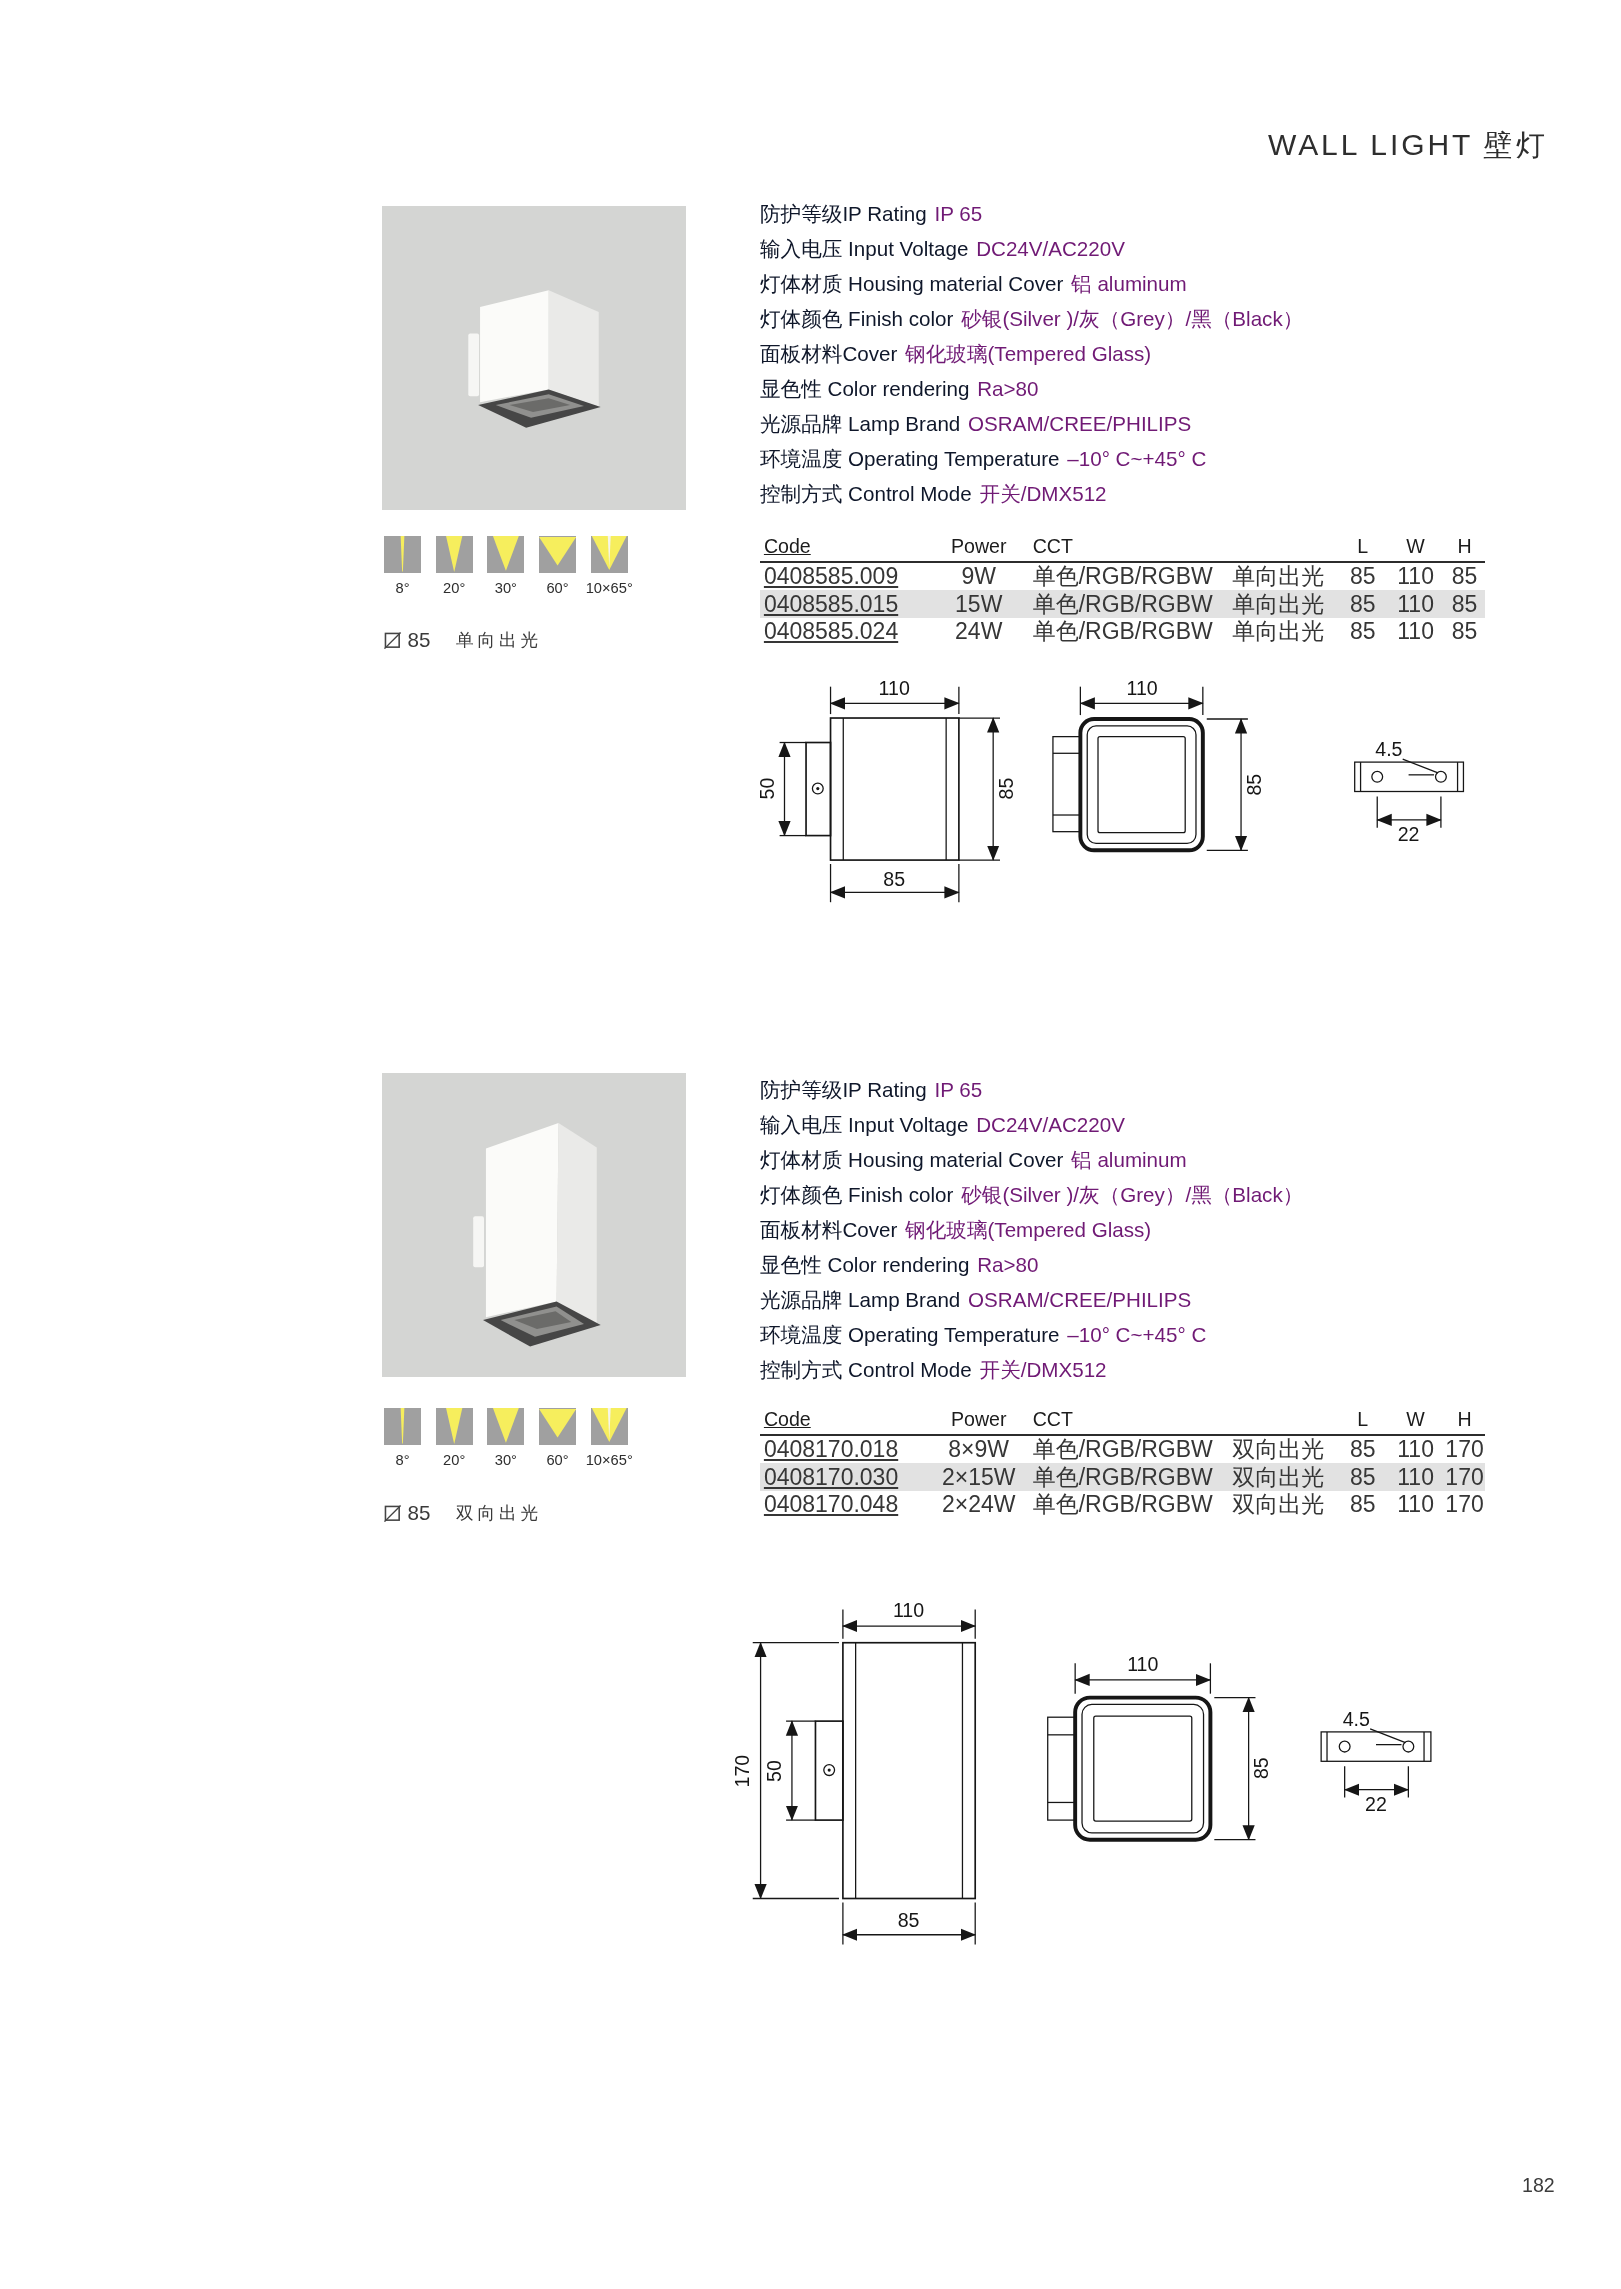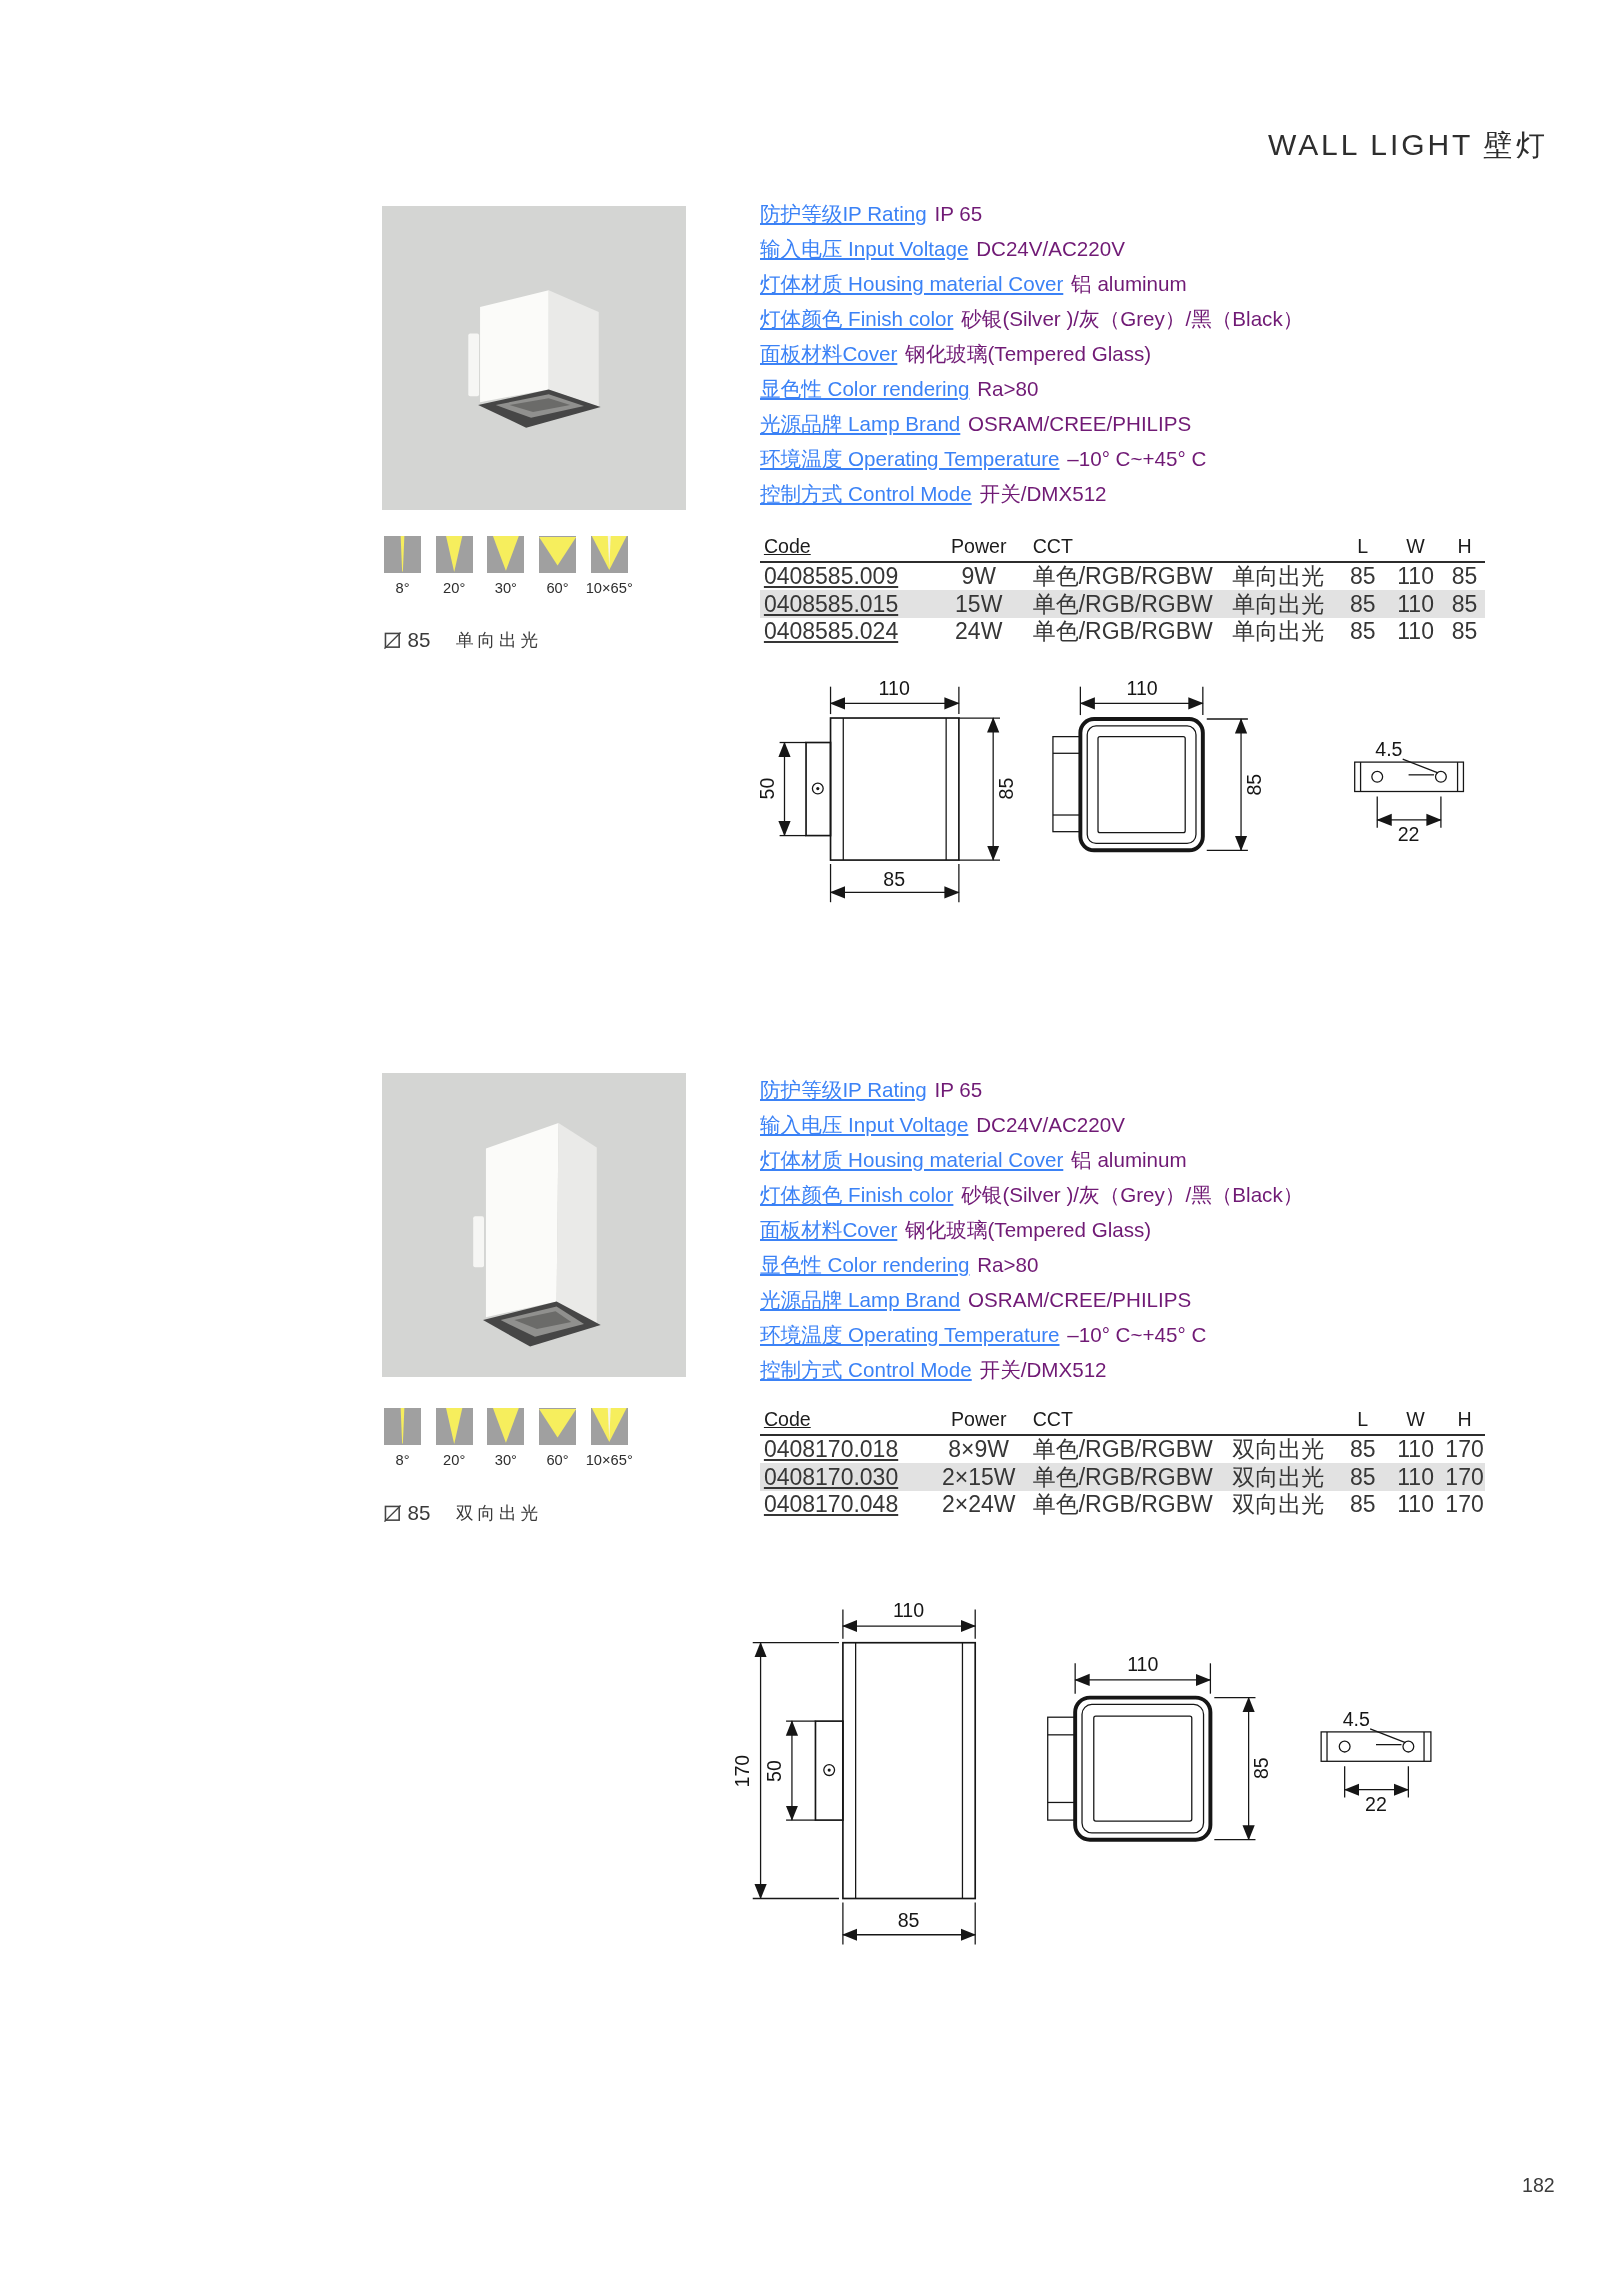--- a/index.html
+++ b/index.html
@@ -10,21 +10,21 @@
   #hdr{position:absolute;top:90px;right:72px;display:flex;align-items:baseline;gap:10px;margin-top:36px;}
   #hdr .en{font-size:30px;letter-spacing:2.9px;color:#2e2e2e;}
   #hdr .zh{font-size:29px;letter-spacing:3.9px;color:#2e2e2e;}
 
   
   .photo{position:absolute;width:304px;height:304px;}
 
   
   .specs{position:absolute;width:745px;}
   .spec-line{height:35px;line-height:35px;font-size:20.6px;white-space:nowrap;}
-  .sl{color:#3b82f6;text-decoration:underline;}
+  .sl{color:#0f172a;}
   .sv{color:#701a75;margin-left:7.8px;}
 
   
   .ptable{position:absolute;width:725px;}
   .thead{display:flex;height:29px;align-items:center;border-bottom:2px solid #2c2c2c;
          font-size:19.6px;color:#1c1c1c;}
   .trow{display:flex;height:27.4px;align-items:center;font-size:23px;color:#363636;}
   .trow.hl{background:#e2e2e2;}
   .c1{width:165px;padding-left:3.9px;box-sizing:border-box;text-decoration:underline;}
   .c2{width:108px;text-align:center;}

